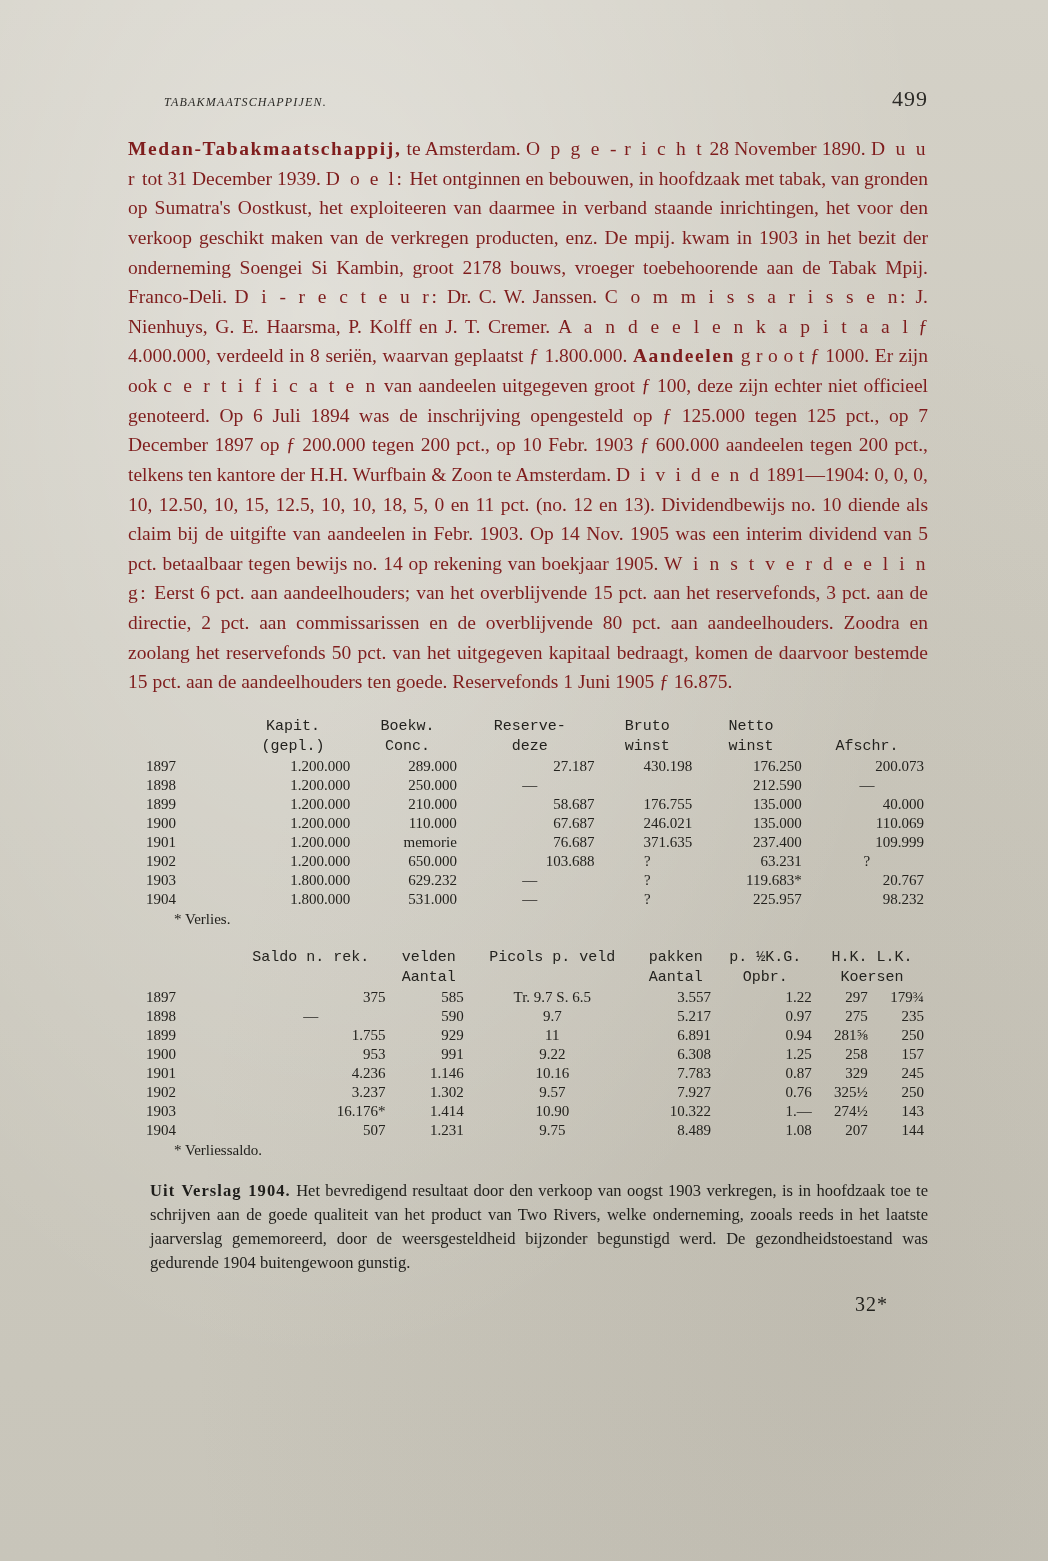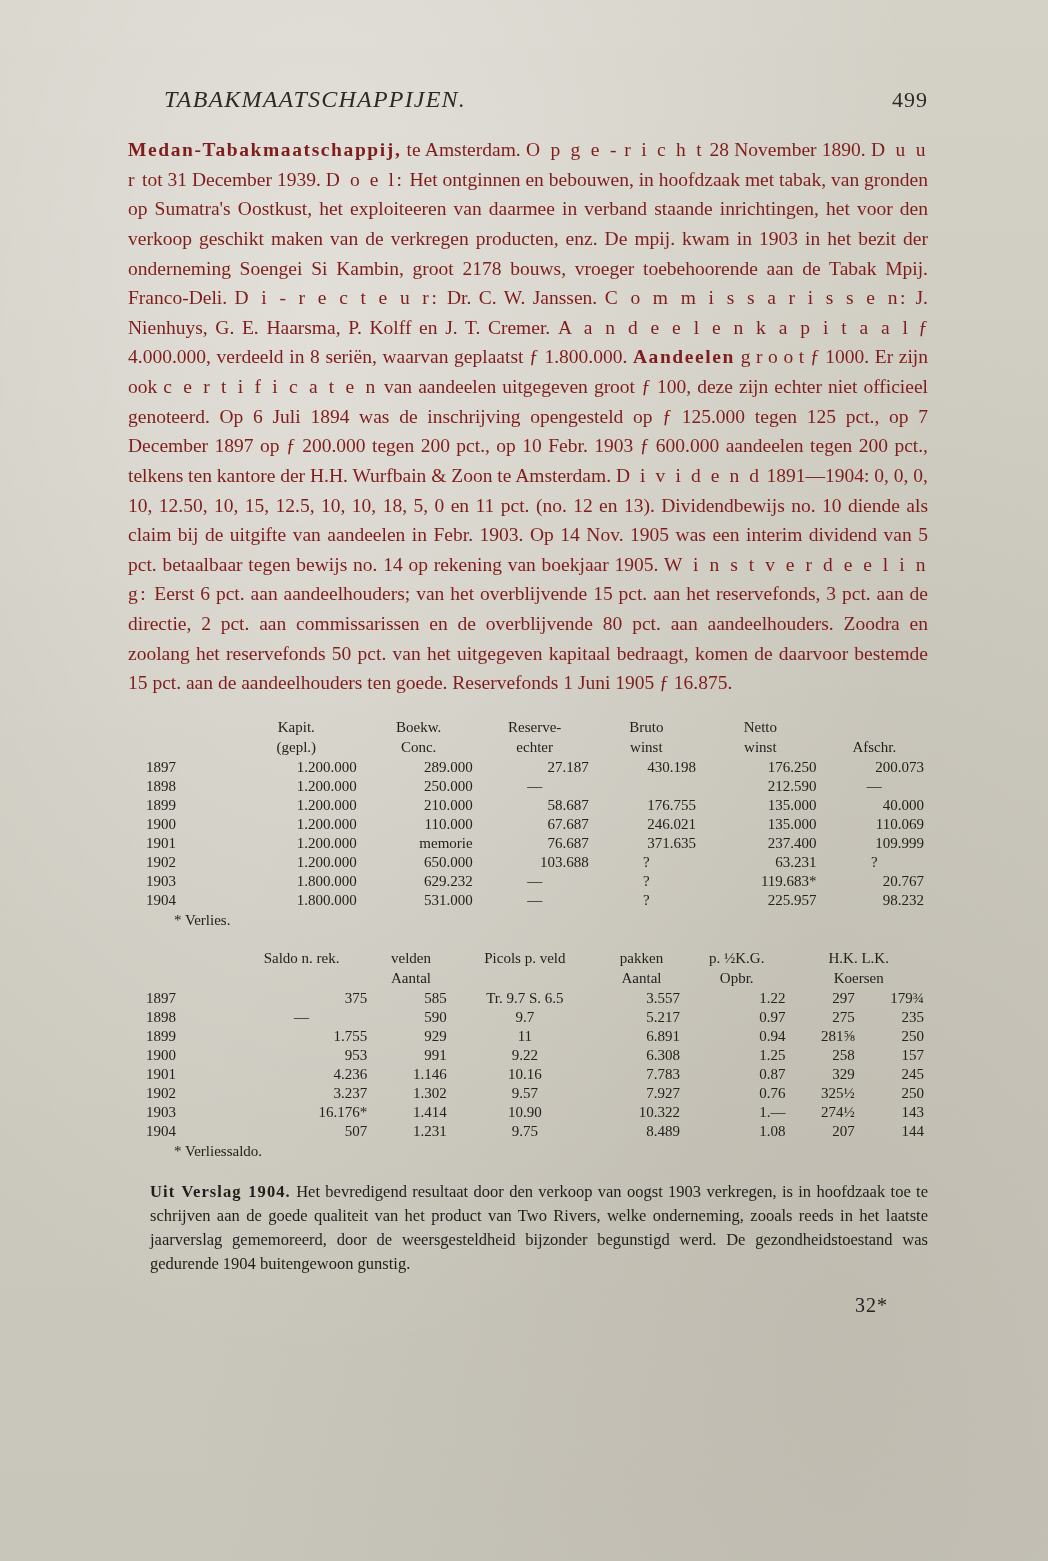--- a/index.html
+++ b/index.html
@@ -35,21 +35,21 @@
     width: 800px;
   }
   .header-row {
     display: flex;
     align-items: baseline;
     justify-content: space-between;
     margin-bottom: 22px;
   }
   .header-title {
     font-style: italic;
-    font-size: 24px;
+    font-size: 12px;
     letter-spacing: 1.2px;
     color: #2b2a26;
     padding-left: 36px;
   }
   .header-page {
     font-size: 22px;
     color: #2b2a26;
     letter-spacing: 1px;
   }
   .body-text {
@@ -77,20 +77,21 @@
     font-family: "Liberation Serif", serif;
   }
   .tbl td, .tbl th {
     padding: 1px 4px;
     white-space: nowrap;
   }
   .tbl th {
     font-weight: normal;
     text-align: center;
     padding-bottom: 2px;
+    font-family: Liberation Mono, monospace;
   }
   .tbl .yr { text-align: left; padding-left: 18px; width: 82px; }
   .tbl td.num { text-align: right; }
   .tbl td.ctr { text-align: center; }
   .table-block { margin-top: 20px; }
   .thead-sub { }
   .footnote {
     font-size: 15px;
     padding-left: 46px;
     margin-top: 2px;
@@ -147,21 +148,21 @@
             <th>Boekw.</th>
             <th>Reserve-</th>
             <th>Bruto</th>
             <th>Netto</th>
             <th></th>
           </tr>
           <tr class="thead-sub">
             <th class="yr"></th>
             <th>(gepl.)</th>
             <th>Conc.</th>
-            <th>echter</th>
+            <th>deze</th>
             <th>winst</th>
             <th>winst</th>
             <th>Afschr.</th>
           </tr>
         </thead>
         <tbody>
           <tr>
             <td class="yr">1897</td>
             <td class="num">1.200.000</td>
             <td class="num">289.000</td>

